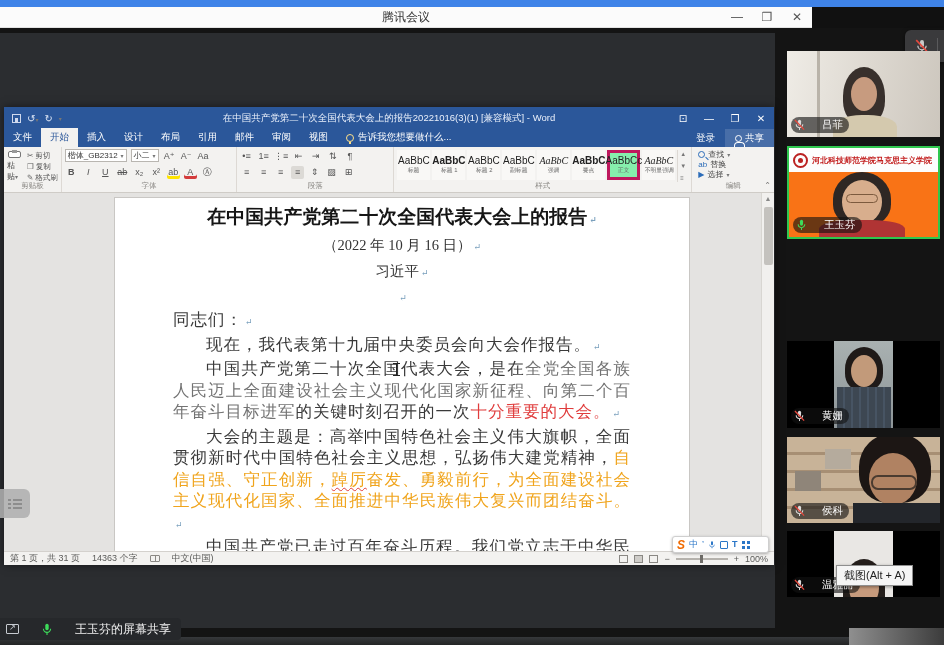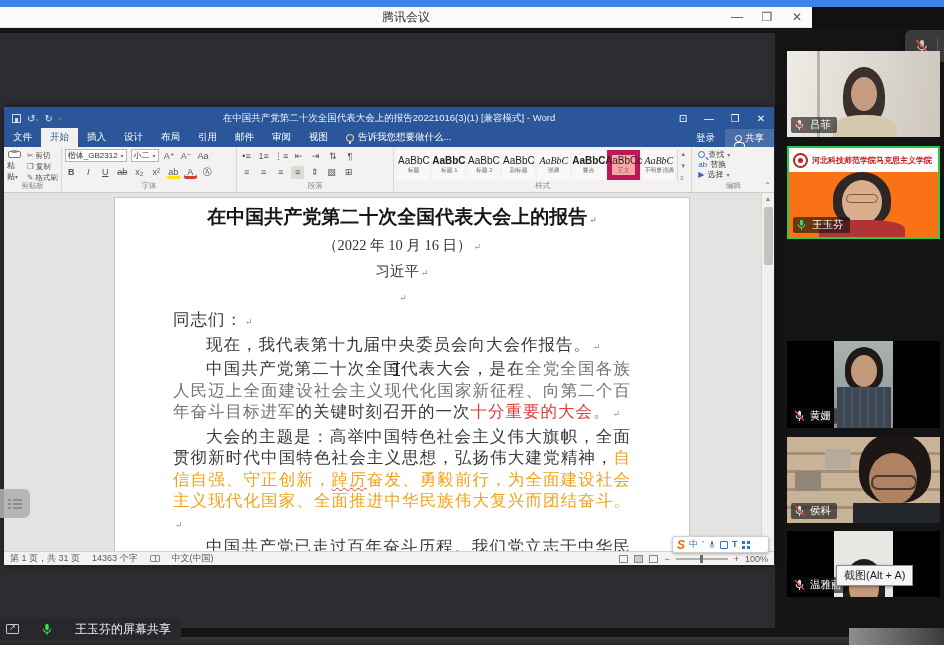--- a/index.html
+++ b/index.html
@@ -57,21 +57,21 @@
 .s4 .torso{left:50px;top:46px;width:54px;height:42px;background:repeating-linear-gradient(90deg,#3d4752 0 6px,#475463 6px 8px)}
 .s5{background:repeating-linear-gradient(180deg,#c8b398 0 15px,#a78f74 15px 18px)}
 .s5::before{content:"";position:absolute;left:8px;top:34px;width:26px;height:20px;background:#8f8579;box-shadow:30px -22px 0 #b5ab9d}
 .s5 .hair{left:72px;top:-4px;width:72px;height:70px;background:#1c1614;border-radius:48% 48% 40% 40%}
 .s5 .head{left:82px;top:16px;width:48px;height:52px;background:#b08262;border-radius:50%}
 .s5 .glasses{position:absolute;left:84px;top:38px;width:46px;height:15px;border:2px solid #4a3b30;border-radius:7px}
 .s5 .torso{left:66px;top:66px;width:88px;height:22px;background:#23262b}
 .s6 .pillar{background:#e9e7e4}
 .s6 .hair{left:56px;top:28px;width:42px;height:56px;background:#241e1b;border-radius:50% 50% 0 0}
 .s6 .head{left:62px;top:38px;width:30px;height:38px;background:#c79b7d;border-radius:50%}
-.name-badge{position:absolute;left:4px;bottom:4px;background:rgba(18,18,18,.62);border-radius:2px;display:flex;align-items:center;gap:5px;padding:1px 6px 1px 3px;z-index:3}
+.name-badge{position:absolute;left:4px;bottom:4px;background:rgba(18,18,18,.62);border-radius:8px;display:flex;align-items:center;gap:17px;padding:1px 6px 1px 3px;z-index:3}
 .name-badge .pname{color:#fff;font-size:10.5px;white-space:nowrap}
 .host-badge{position:absolute;left:4px;bottom:4px;width:18px;height:18px;background:#f2922b;border-radius:3px;z-index:3}
 .host-badge::before{content:"";position:absolute;left:6px;top:3px;width:6px;height:6px;background:#fff;border-radius:50%}
 .host-badge::after{content:"";position:absolute;left:3.5px;top:9.5px;width:11px;height:6px;background:#fff;border-radius:5px 5px 0 0}
 .t3 .name-badge{left:26px}
 
 .mic{flex:none}
 
 .word{position:absolute;left:4px;top:74px;width:770px;height:458px;background:#fff;box-shadow:0 0 8px rgba(0,0,0,.5)}
 .w-titlebar{position:absolute;left:0;top:0;right:0;height:22px;background:#2b579a;display:flex;align-items:center;color:#dbe5f5}
@@ -104,21 +104,21 @@
 .paste-btn{display:flex;flex-direction:column;align-items:center;gap:2px;font-size:8px;color:#444}
 .icon-clipboard{width:13px;height:16px;border:1px solid #777;border-radius:2px;position:relative;background:#fff}
 .icon-clipboard::before{content:"";position:absolute;left:3px;top:-2px;width:5px;height:3px;background:#999}
 .mini-col{display:flex;flex-direction:column;justify-content:center;gap:1px;font-size:7.5px;color:#555;white-space:nowrap}
 .g-font{width:176px}
 .fbox{border:1px solid #b9b6b1;background:#fff;font-size:8px;padding:0 2px;height:13px;display:flex;align-items:center;gap:3px;white-space:nowrap;color:#333}
 .dd{font-size:6px;color:#777}
 .g-para{width:158px}
 .g-styles{flex:1;flex-direction:row;gap:2px;padding-top:3px}
 .style-item{width:33px;height:30px;border:1px solid transparent;display:flex;flex-direction:column;align-items:center;justify-content:center;background:#f9f8f6}
-.style-item.selected{border:5px solid #be185d;background:#fca5a5}
+.style-item.selected{border:3px solid #be185d;background:#86efac}
 .st-prev{font-size:10px;color:#222;line-height:11px;white-space:nowrap}
 .st-name{font-size:6.5px;color:#666;white-space:nowrap;transform:scale(.9)}
 .st-b .st-prev{font-weight:bold}.st-i .st-prev{font-style:italic;font-family:"Liberation Serif",serif}
 .gal-scroll{display:flex;flex-direction:column;justify-content:space-between;font-size:6px;color:#777;padding:1px 2px;border-left:1px solid #ddd9d4}
 .g-edit{width:82px;padding-left:6px}
 .erow{display:flex;align-items:center;gap:3px;height:10px;font-size:8px;color:#444;white-space:nowrap}
 .find-ico{width:7px;height:7px;border:1px solid #2b6cb8;border-radius:50%;position:relative}
 .find-ico::after{content:"";position:absolute;left:6px;top:6px;width:4px;height:1px;background:#2b6cb8;transform:rotate(45deg)}
 .collapse{position:absolute;right:3px;bottom:2px;font-size:8px;color:#777}
 

